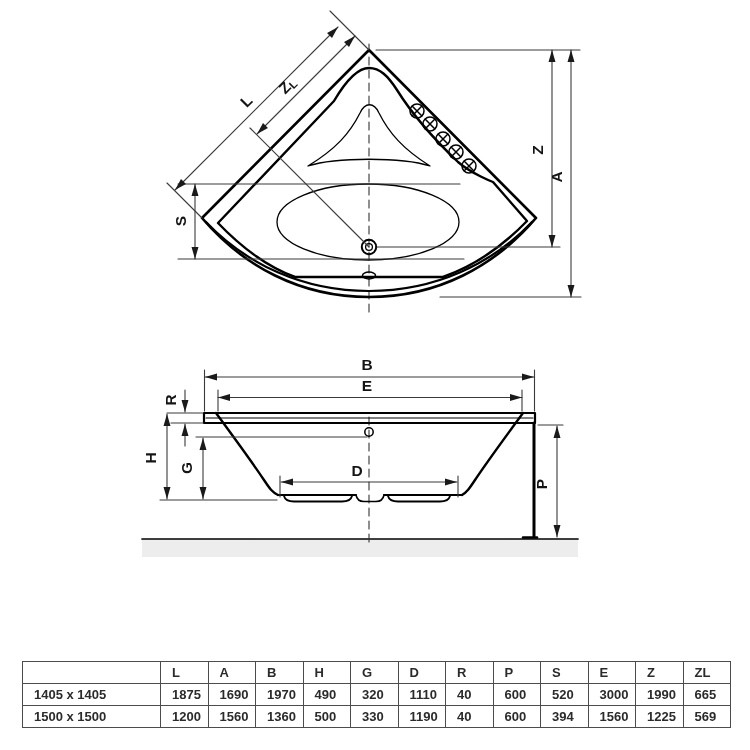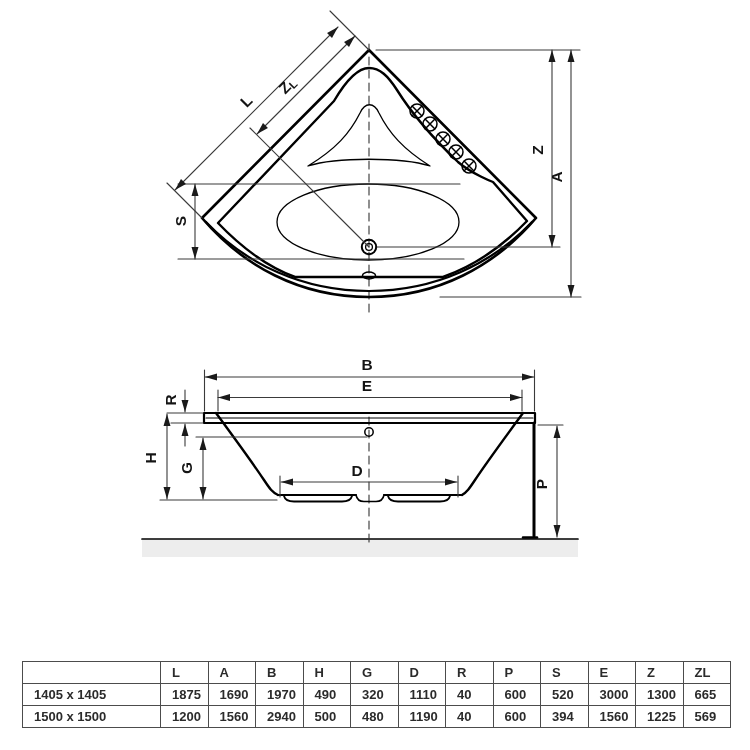--- a/index.html
+++ b/index.html
@@ -208,30 +208,30 @@
     <td>1875</td>
     <td>1690</td>
     <td>1970</td>
     <td>490</td>
     <td>320</td>
     <td>1110</td>
     <td>40</td>
     <td>600</td>
     <td>520</td>
     <td>3000</td>
-    <td>1300</td>
+    <td>1990</td>
     <td>665</td>
   </tr>
   <tr>
     <td>1500 x 1500</td>
     <td>1200</td>
     <td>1560</td>
-    <td>2940</td>
+    <td>1360</td>
     <td>500</td>
-    <td>480</td>
+    <td>330</td>
     <td>1190</td>
     <td>40</td>
     <td>600</td>
     <td>394</td>
     <td>1560</td>
     <td>1225</td>
     <td>569</td>
   </tr>
 </tbody>
     </table>

